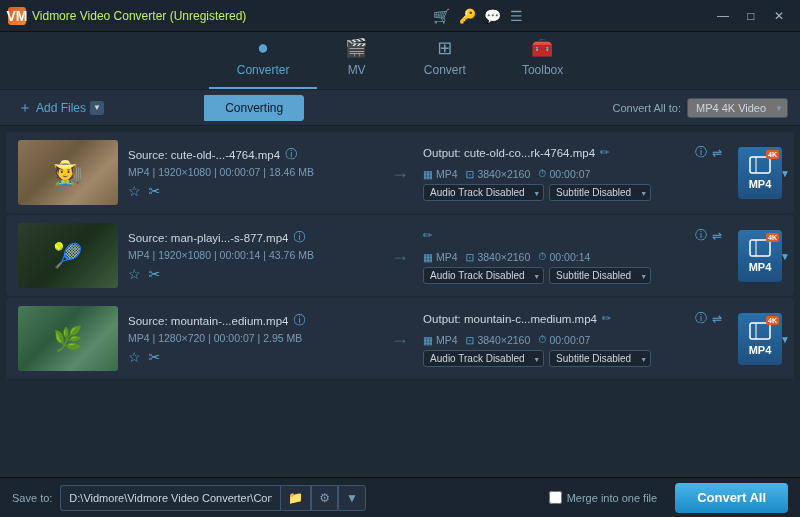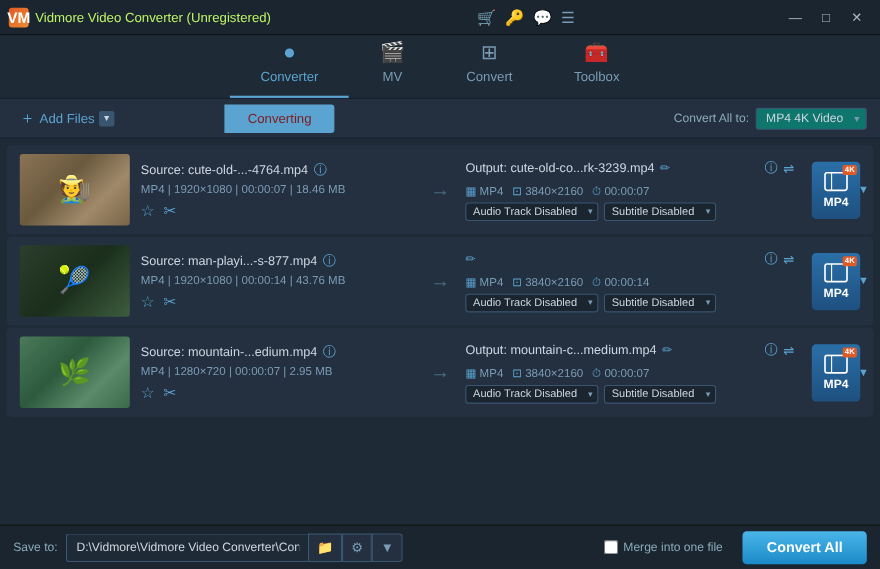--- a/index.html
+++ b/index.html
@@ -143,44 +143,43 @@
       padding: 5px 20px;
       cursor: pointer;
       font-size: 12px;
       border-radius: 0;
       color: #7a9bb5;
       background: #2c3e50;
       border: 1px solid #1e2d3e;
     }
     .status-tab.active {
       background: #5ba3d0;
-      color: #7f1d1d;
+      color: #0f172a;
       border-color: #5ba3d0;
     }
     .status-tab:first-child { border-radius: 3px 0 0 3px; }
     .status-tab:last-child { border-radius: 0 3px 3px 0; }
     #convert-all-to {
       margin-left: auto;
       display: flex;
       align-items: center;
       gap: 6px;
       font-size: 11px;
       color: #8aabb8;
     }
     .format-select {
-      background: #0f766e;
+      background: #737373;
       border: 1px solid #3a5570;
       color: #cdd6e0;
       padding: 3px 20px 3px 8px;
       border-radius: 3px;
       font-size: 11px;
       cursor: pointer;
       appearance: none;
       position: relative;
-      text-align: center;
     }
     .select-wrapper {
       position: relative;
       display: inline-block;
     }
     .select-wrapper::after {
       content: '▼';
       position: absolute;
       right: 5px;
       top: 50%;
@@ -541,21 +540,21 @@
       </div>
       <div class="video-meta">MP4 | 1920×1080 | 00:00:07 | 18.46 MB</div>
       <div class="video-actions">
         <span class="action-icon">☆</span>
         <span class="action-icon">✂</span>
       </div>
     </div>
     <div class="arrow-col">→</div>
     <div class="output-section">
       <div class="output-top">
-        <span class="output-label">Output: cute-old-co...rk-3239.mp4</span>
+        <span class="output-label">Output: cute-old-co...rk-4764.mp4</span>
         <span class="edit-icon">✏</span>
         <div class="output-icons">
           <span class="out-icon-btn">ⓘ</span>
           <span class="out-icon-btn">⇌</span>
         </div>
       </div>
       <div class="output-row1">
         <span>
           <span style="color:#5ba3d0;">▦</span>
           <span>MP4</span>

